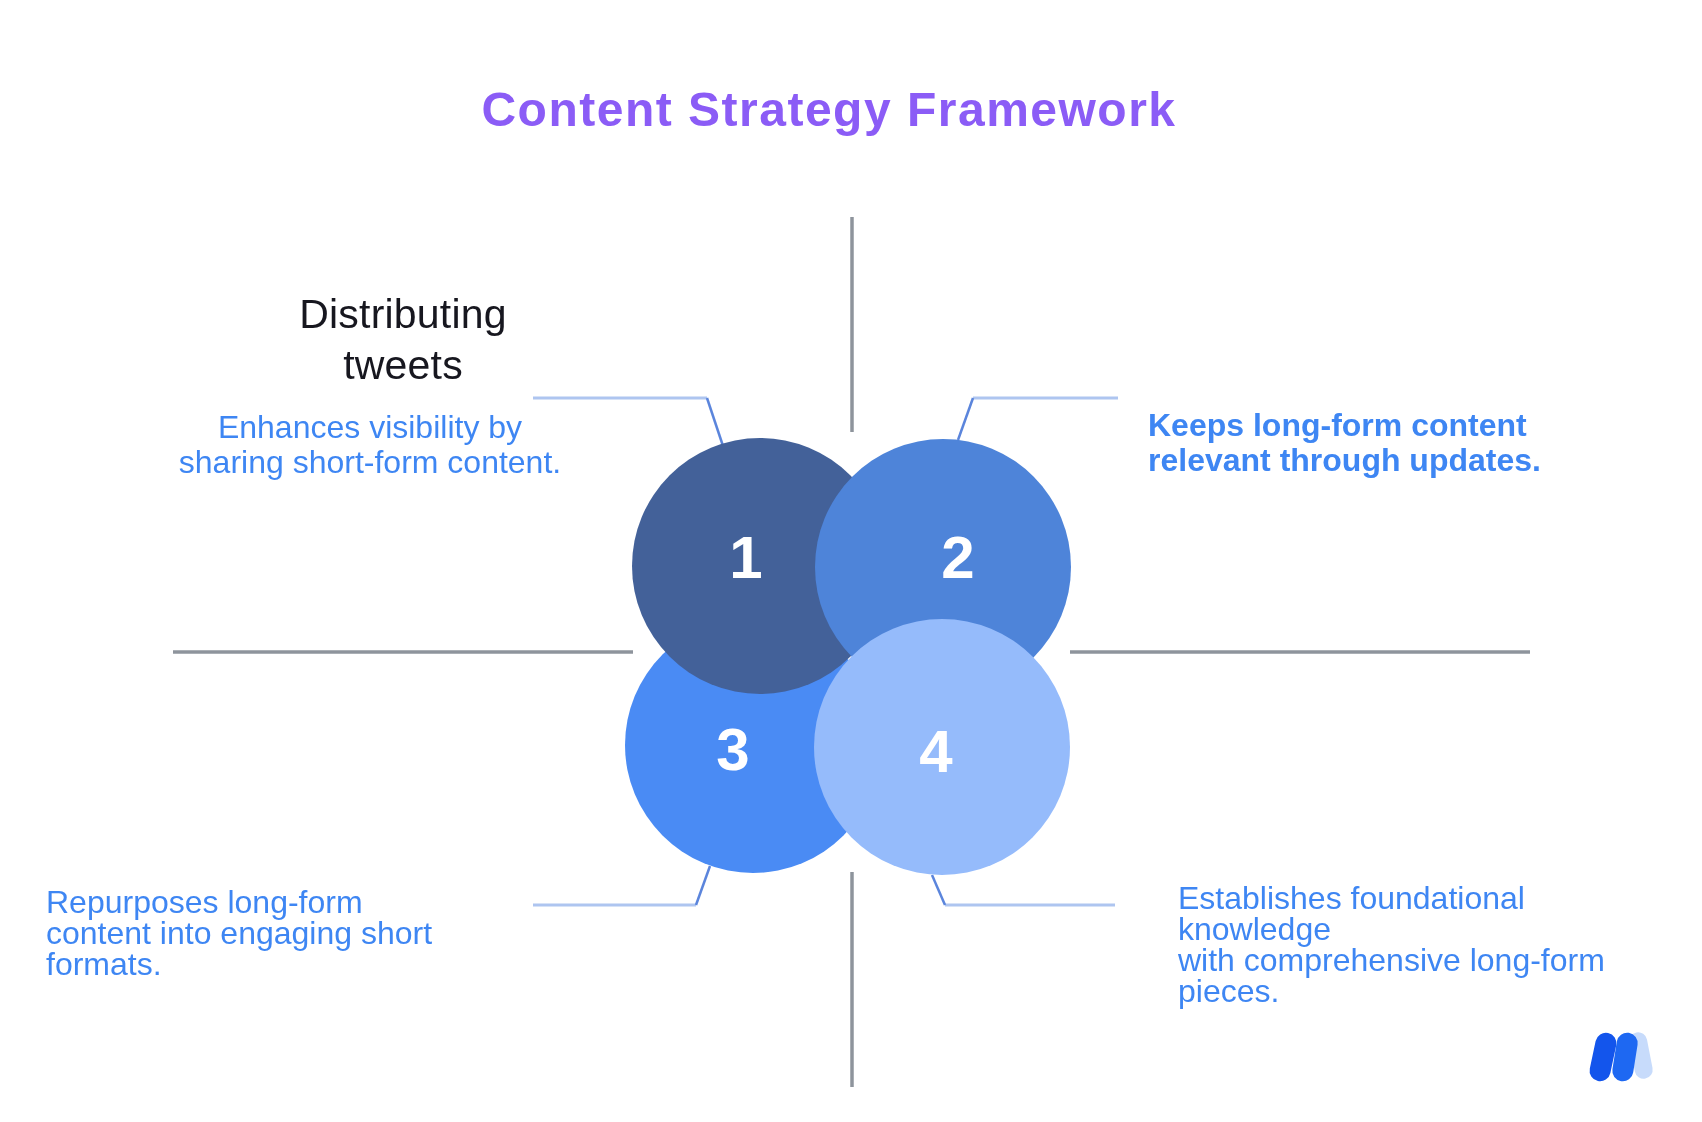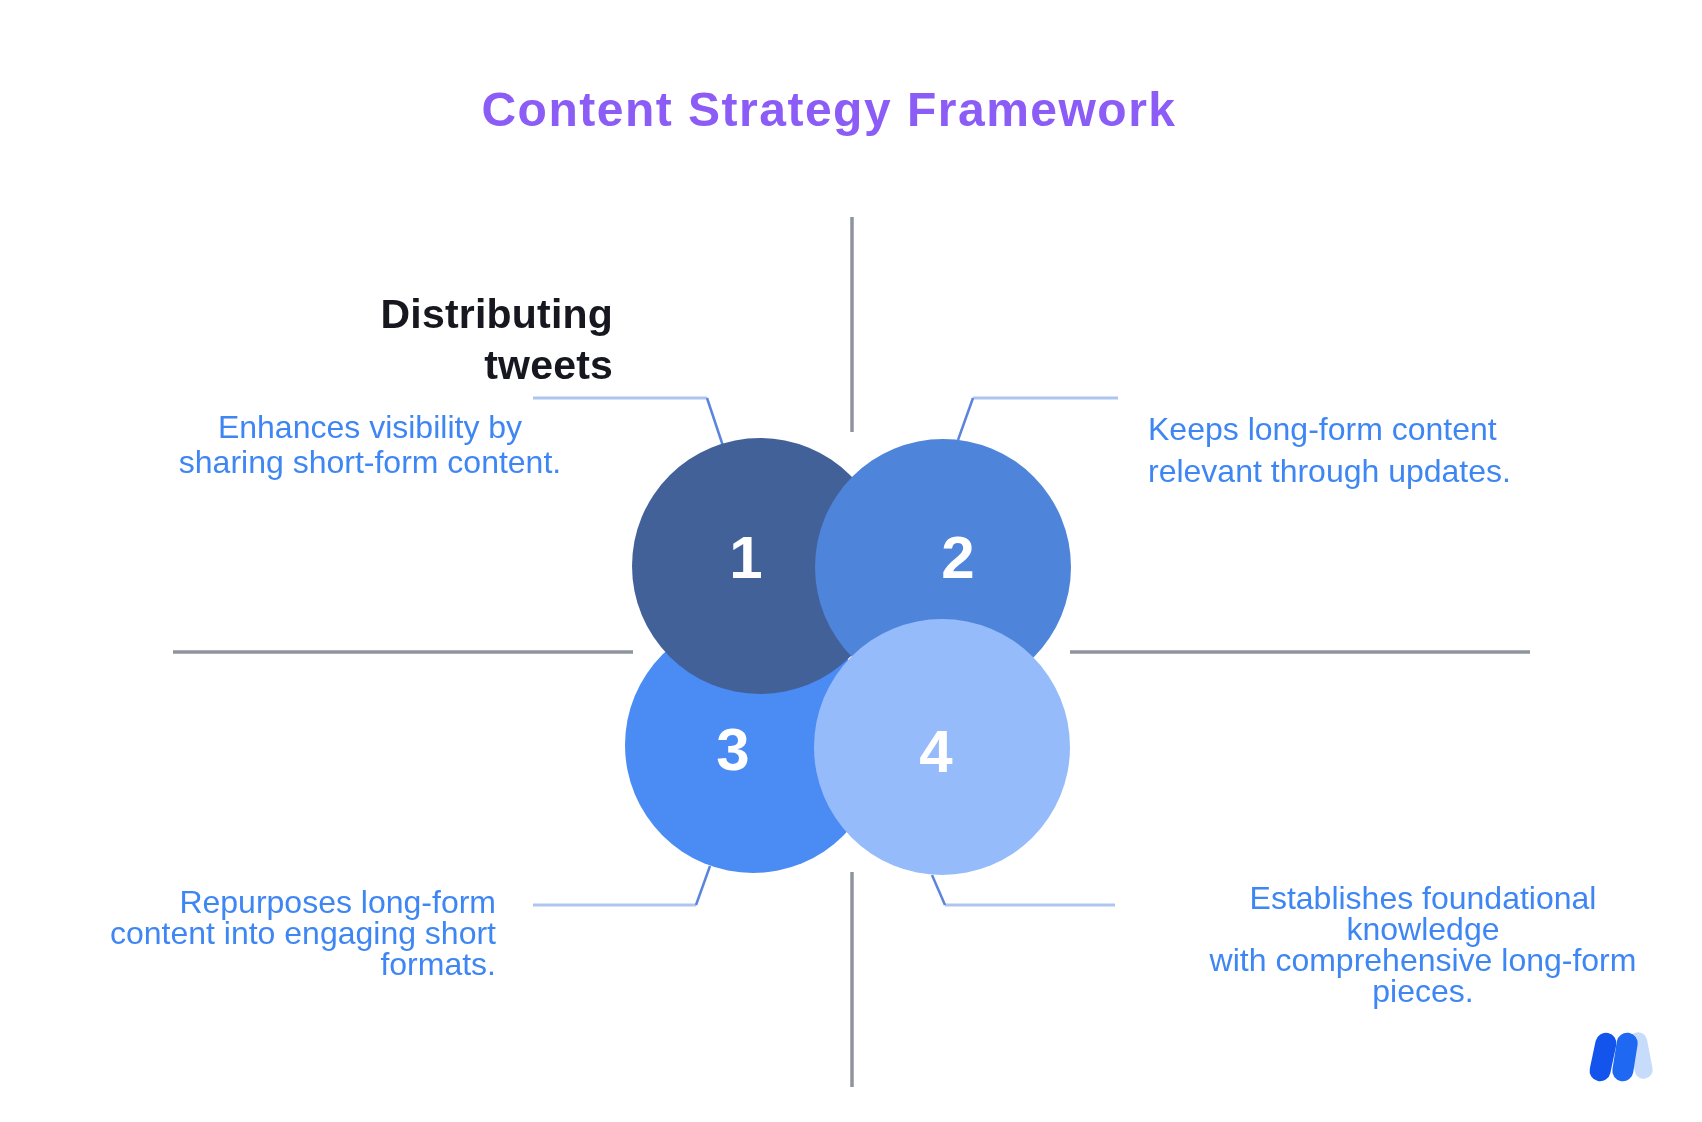--- a/index.html
+++ b/index.html
@@ -7,36 +7,36 @@
     position:relative;width:1702px;height:1122px;background:#ffffff;
     font-family:"Liberation Sans", sans-serif;overflow:hidden;
   }
   .layer{position:absolute;left:0;top:0;}
   .main-title{
     position:absolute;left:429px;top:82px;width:800px;text-align:center;
     font-size:48px;font-weight:700;letter-spacing:1.5px;color:#8b5cf6;
     white-space:pre-line;
   }
   .step-title{
-    position:absolute;width:420px;text-align:right;color:#17171f;
-    font-size:41px;font-weight:700;line-height:51px;white-space:pre-line;
+    position:absolute;width:420px;text-align:center;color:#17171f;
+    font-size:41px;font-weight:400;line-height:51px;white-space:pre-line;
     letter-spacing:0.2px;
   }
   .step-desc{
     position:absolute;color:#3e86f3;font-size:32px;font-weight:400;
     line-height:34px;white-space:pre-line;
   }
   .t-tl{left:193px;top:289px;}
   .t-tr{left:1093px;top:269px;line-height:52px;}
   .t-bl{left:157px;top:742px;line-height:52px;}
   .t-br{left:1143px;top:742px;line-height:52px;}
   .d-tl{left:160px;top:410px;width:420px;text-align:center;line-height:35px;}
-  .d-tr{left:1148px;top:408px;width:430px;text-align:left;line-height:42px;}
-  .d-bl{left:46px;top:887px;width:450px;text-align:right;line-height:31px;}
-  .d-br{left:1178px;top:883px;width:490px;text-align:center;line-height:31px;}
+  .d-tr{left:1148px;top:408px;width:430px;text-align:left;line-height:35px;font-weight:bold;}
+  .d-bl{left:46px;top:887px;width:450px;line-height:31px;}
+  .d-br{left:1178px;top:883px;width:490px;text-align:left;line-height:31px;}
   .num{
     font-family:"Liberation Sans", sans-serif;font-weight:700;font-size:60px;
   }
 </style>
 </head>
 <body>
 
 <div class="canvas">
 
   <svg class="layer" width="1702" height="1122" viewBox="0 0 1702 1122">

